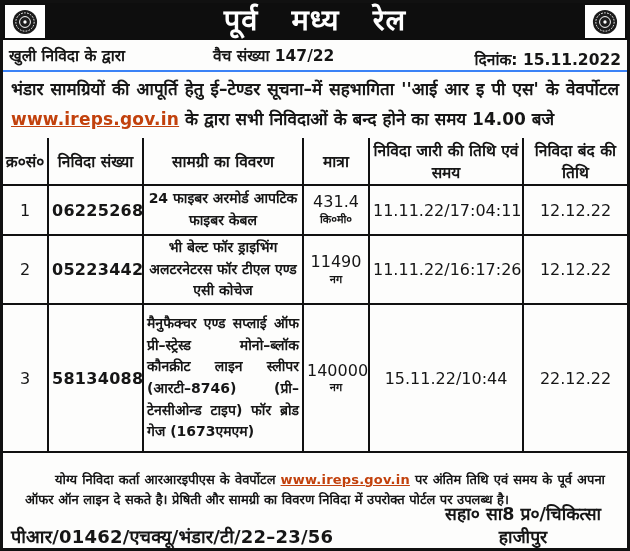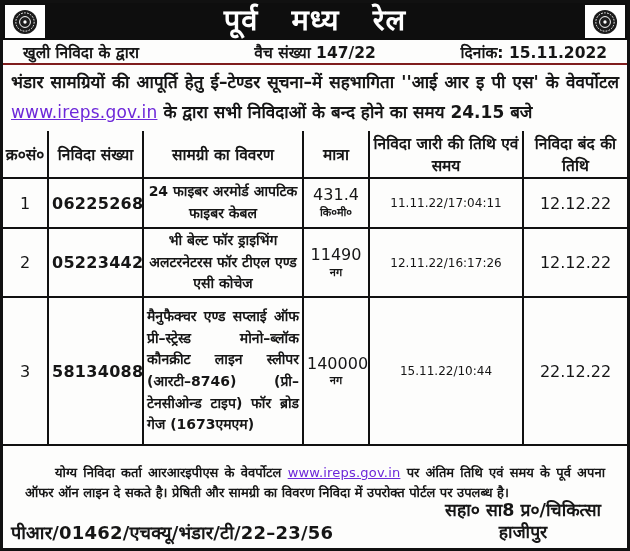--- a/index.html
+++ b/index.html
@@ -30,37 +30,37 @@
   .main-title{
     color:#fff;font-size:29px;font-weight:700;
     letter-spacing:1px;word-spacing:22px;
     text-align:center;flex:1;line-height:1;
     padding-bottom:3px;
   }
   
   .subheader{
     flex:0 0 25px;
     display:flex;align-items:center;
-    border-bottom:2px solid #7f1d1d;
-    padding:0 20px;
+    border-bottom:2px solid #3b82f6;
+    padding:0 6px;
     font-weight:700;font-size:15.5px;
   }
   .subheader .sh-left{flex:1;text-align:left;}
-  .subheader .sh-center{flex:1;text-align:center;}
-  .subheader .sh-right{flex:1;text-align:right;}
+  .subheader .sh-center{flex:1;text-align:left;}
+  .subheader .sh-right{flex:1;text-align:right;margin-top:8px;}
   
   .intro{
     flex:0 0 66px;
     padding:3px 8px 0 8px;
     font-size:17px;font-weight:700;
     line-height:1.75;
     text-align:justify;
   }
   .weblink{
-    font-weight:400;text-decoration:underline;color:#6d28d9;
+    font-weight:700;text-decoration:underline;color:#c2410c;
     letter-spacing:.2px;
   }
   
   table.tenders{
     width:100%;border-collapse:collapse;table-layout:fixed;
     flex:0 0 300px;
   }
   table.tenders th,table.tenders td{
     border:2px solid #111;
     padding:1px 3px;
@@ -74,21 +74,21 @@
   table.tenders th{font-size:15.5px;font-weight:700;padding:1px 2px;}
   td.c-sno{font-size:16px;}
   td.c-tender{font-size:16px;letter-spacing:.3px;font-weight:bold;}
   td.c-desc{
     text-align:left;font-weight:700;font-size:14px;
     line-height:1.55;padding:2px 4px;
   }
   td.c-desc.justify{text-align:justify;}
   td.c-qty{font-size:16px;line-height:1.3;padding:1px 0;}
   td.c-qty .unit{font-weight:700;font-size:11px;}
-  td.c-issue{font-size:12px;}
+  td.c-issue{font-size:16px;}
   td.c-close{font-size:16px;}
   
   table.tenders th:first-child,table.tenders td:first-child{border-left:none;}
   table.tenders th:last-child,table.tenders td:last-child{border-right:none;}
   table.tenders tr.head-row th{border-top:none;}
   
   .footer{
     flex:1;display:flex;flex-direction:column;
     padding:3px 8px 2px 8px;
   }
@@ -133,21 +133,21 @@
 
   <div class="subheader">
     <span class="sh-left">खुली निविदा के द्वारा</span>
     <span class="sh-center">वैच संख्या 147/22</span>
     <span class="sh-right">दिनांक: 15.11.2022</span>
   </div>
 
   <div class="intro">
     <span>भंडार सामग्रियों की आपूर्ति हेतु ई–टेण्डर सूचना–में सहभागिता ''आई आर इ पी एस' के वेवर्पोटल</span>
     <span class="weblink">www.ireps.gov.in</span>
-    <span>के द्वारा सभी निविदाओं के बन्द होने का समय 24.15 बजे</span>
+    <span>के द्वारा सभी निविदाओं के बन्द होने का समय 14.00 बजे</span>
   </div>
 
   <table class="tenders">
     <colgroup>
       <col style="width:45px">
         <col style="width:95px">
         <col style="width:160px">
       <col style="width:66px">
         <col style="width:154px">
         <col style="width:104px">
@@ -173,21 +173,21 @@
       <td class="c-close">12.12.22</td>
     </tr>
     <tr class="row-2">
       <td class="c-sno">2</td>
       <td class="c-tender">05223442C</td>
       <td class="c-desc">भी बेल्ट फॉर ड्राइभिंग अलटरनेटरस फॉर टीएल एण्ड एसी कोचेज</td>
       <td class="c-qty">
         <div>11490</div>
         <div class="unit">नग</div>
       </td>
-      <td class="c-issue">12.11.22/16:17:26</td>
+      <td class="c-issue">11.11.22/16:17:26</td>
       <td class="c-close">12.12.22</td>
     </tr>
     <tr class="row-3">
       <td class="c-sno">3</td>
       <td class="c-tender">58134088</td>
       <td class="c-desc justify">मैनुफैक्चर एण्ड सप्लाई ऑफ प्री–स्ट्रेस्ड मोनो–ब्लॉक कौनक्रीट लाइन स्लीपर (आरटी–8746) (प्री–टेनसीओन्ड टाइप) फॉर ब्रोड गेज (1673एमएम)</td>
       <td class="c-qty">
         <div>1400000</div>
         <div class="unit">नग</div>
       </td>

